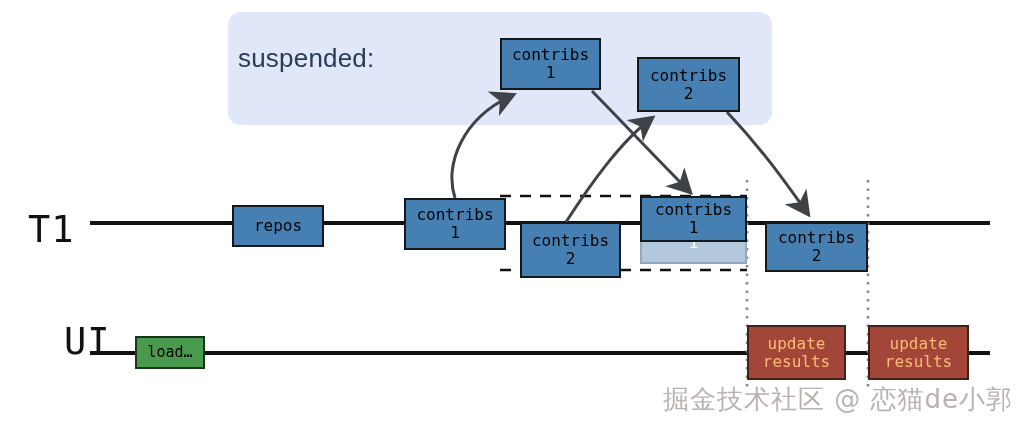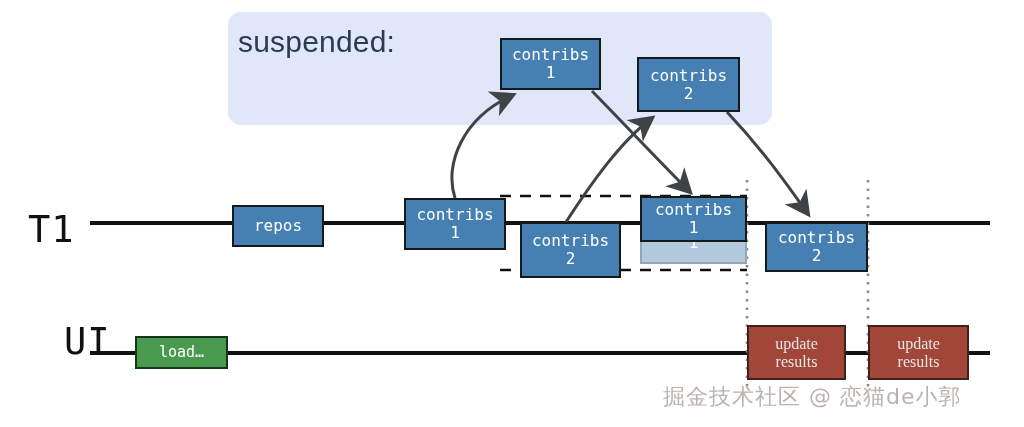--- a/index.html
+++ b/index.html
@@ -35,67 +35,66 @@
   .box {
     position: absolute;
     box-sizing: border-box;
     display: flex;
     align-items: center;
     justify-content: center;
     text-align: center;
     font-family: "DejaVu Sans Mono", monospace;
     font-size: 16px;
     line-height: 1.12;
-    color: #ffffff;
+    color: #000000;
     border: 2px solid #16191c;
     white-space: pre;
   }
   .box.blue {
     background: #4680b2;
   }
   .box.blue-ghost {
     background: rgba(160, 188, 214, 0.80);
     border: 2px solid #93a7b8;
     color: #ffffff;
   }
   .box.green {
     background: #49994e;
     border-color: #18341a;
     font-size: 15px;
   }
   .box.red {
     background: #a2463a;
     border-color: #43211b;
-    color: #e5e5e5;
-    font-family: Liberation Serif, serif;
+    color: #fdba74;
   }
   #suspended-panel {
     position: absolute;
     left: 228px;
     top: 12px;
     width: 544px;
     height: 113px;
     background: #dfe7f9;
     border-radius: 13px;
   }
   #suspended-title {
     position: absolute;
     left: 238px;
-    top: 25px;
+    top: 43px;
     font-family: "Liberation Sans", sans-serif;
-    font-size: 30px;
+    font-size: 26px;
     color: #2b3a55;
     letter-spacing: 0.2px;
   }
   #watermark {
     position: absolute;
     left: 663px;
     top: 382px;
     font-family: "DejaVu Sans", sans-serif;
-    font-size: 22px;
+    font-size: 26px;
     color: #b9b2ad;
     white-space: nowrap;
     letter-spacing: 1px;
   }
 </style>
 </head>
 <body>
 
 <div id="stage">
 
@@ -154,21 +153,21 @@
   </div>
 
   <div class="box blue" style="left:640px; top:196px; width:107px; height:46px;">
     <span><span>contribs</span><br><span>1</span></span>
   </div>
 
   <div class="box blue" style="left:765px; top:222px; width:103px; height:50px;">
     <span><span>contribs</span><br><span>2</span></span>
   </div>
 
-  <div class="box green" style="left:135px; top:336px; width:93px; height:33px;">
+  <div class="box green" style="left:135px; top:336px; width:70px; height:33px;">
     <span>load…</span>
   </div>
 
   <div class="box red" style="left:747px; top:325px; width:99px; height:55px;">
     <span><span>update</span><br><span>results</span></span>
   </div>
 
   <div class="box red" style="left:868px; top:325px; width:101px; height:55px;">
     <span><span>update</span><br><span>results</span></span>
   </div>

